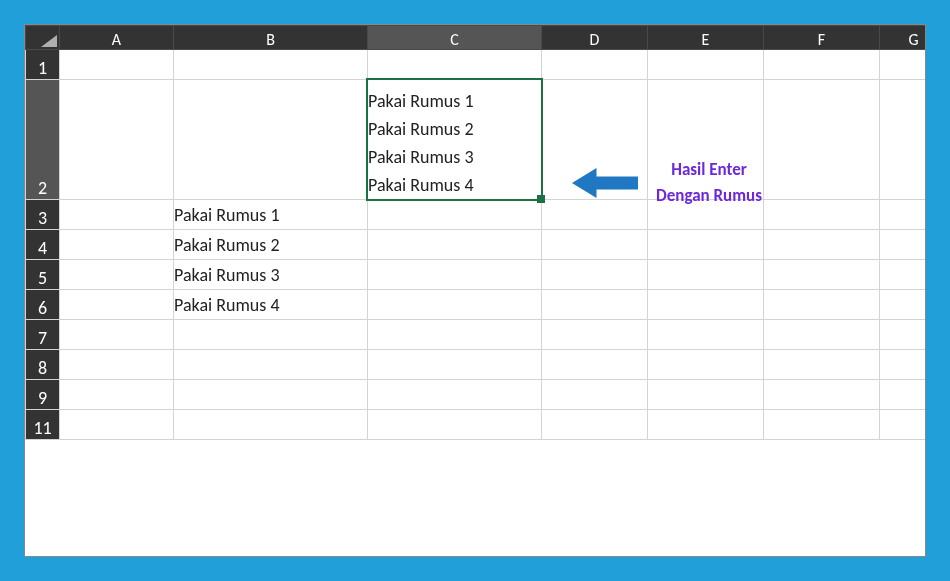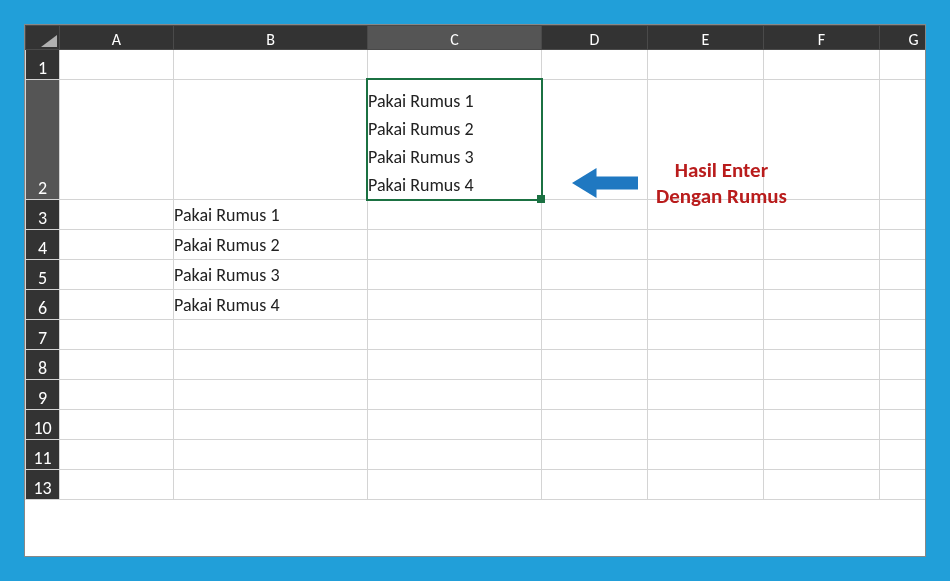--- a/index.html
+++ b/index.html
@@ -111,23 +111,23 @@
       align-items: center;
       gap: 18px;
       pointer-events: none;
     }
     .arrow {
       width: 66px;
       height: 34px;
     }
     .arrow svg { width: 100%; height: 100%; }
     .callout-text {
-      color: #b91c1c;
+      color: #6d28d9;
       font-weight: 700;
-      font-size: 21px;
+      font-size: 17px;
       line-height: 26px;
       text-align: center;
       white-space: pre-line;
     }
     .row-h { height: 30px; }
     .row-big { height: 120px; }
   </style>
 </head>
 <body>
 
@@ -240,53 +240,33 @@
     <td class="rowhdr">9</td>
     <td class="cell colA"></td>
     <td class="cell colB"></td>
     <td class="cell colC"></td>
     <td class="cell other"></td>
     <td class="cell other"></td>
     <td class="cell other"></td>
     <td class="cell other"></td>
   </tr>
 
-  <tr class="row-h">
-    <td class="rowhdr">10</td>
-    <td class="cell colA"></td>
-    <td class="cell colB"></td>
-    <td class="cell colC"></td>
-    <td class="cell other"></td>
-    <td class="cell other"></td>
-    <td class="cell other"></td>
-    <td class="cell other"></td>
-  </tr>
 
   <tr class="row-h">
     <td class="rowhdr">11</td>
     <td class="cell colA"></td>
     <td class="cell colB"></td>
     <td class="cell colC"></td>
     <td class="cell other"></td>
     <td class="cell other"></td>
     <td class="cell other"></td>
     <td class="cell other"></td>
   </tr>
 
 
-  <tr class="row-h">
-    <td class="rowhdr">13</td>
-    <td class="cell colA"></td>
-    <td class="cell colB"></td>
-    <td class="cell colC"></td>
-    <td class="cell other"></td>
-    <td class="cell other"></td>
-    <td class="cell other"></td>
-    <td class="cell other"></td>
-  </tr>
 
 </tbody>
     </table>
 
   <div class="callout">
     <span class="arrow">
       <svg viewBox="0 0 70 36">
         <polygon points="0,18 26,2 26,11 70,11 70,25 26,25 26,34" fill="#1f78c1"></polygon>
       </svg>
     </span>

